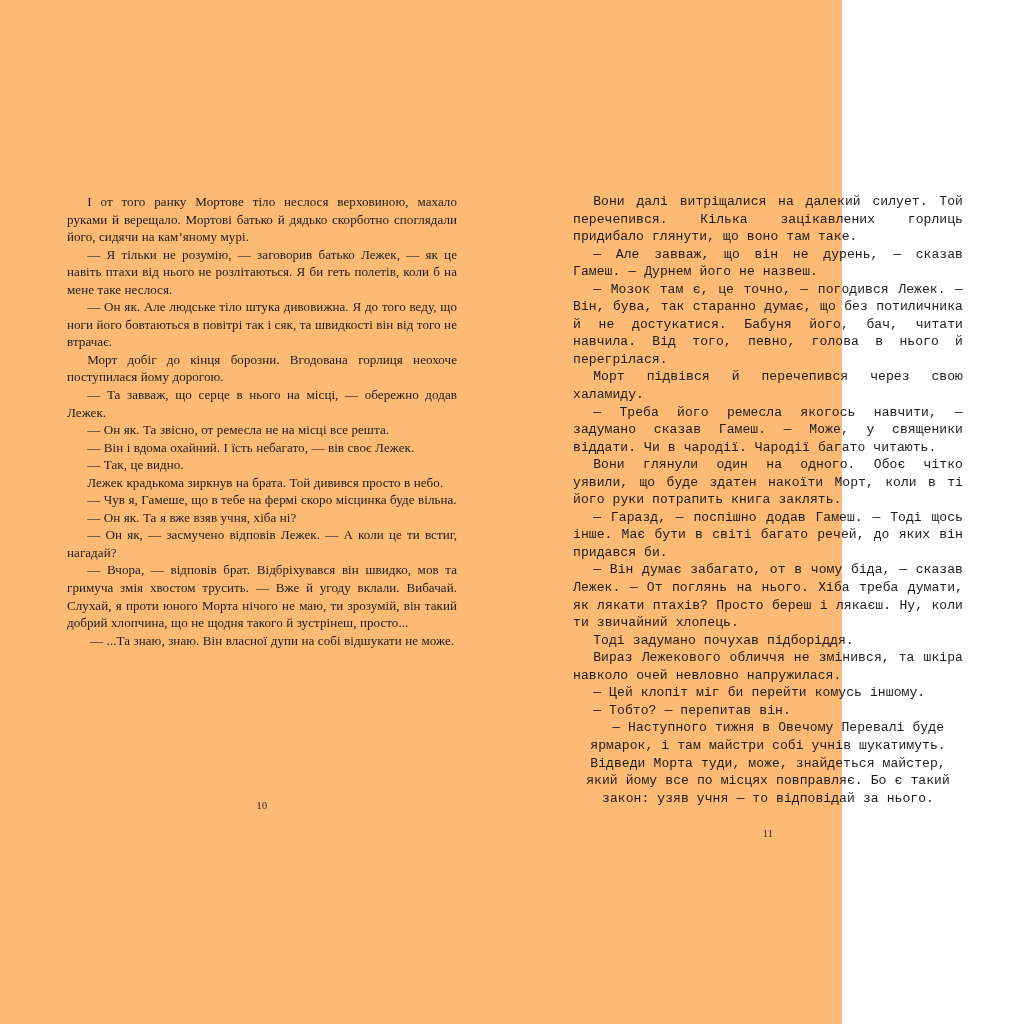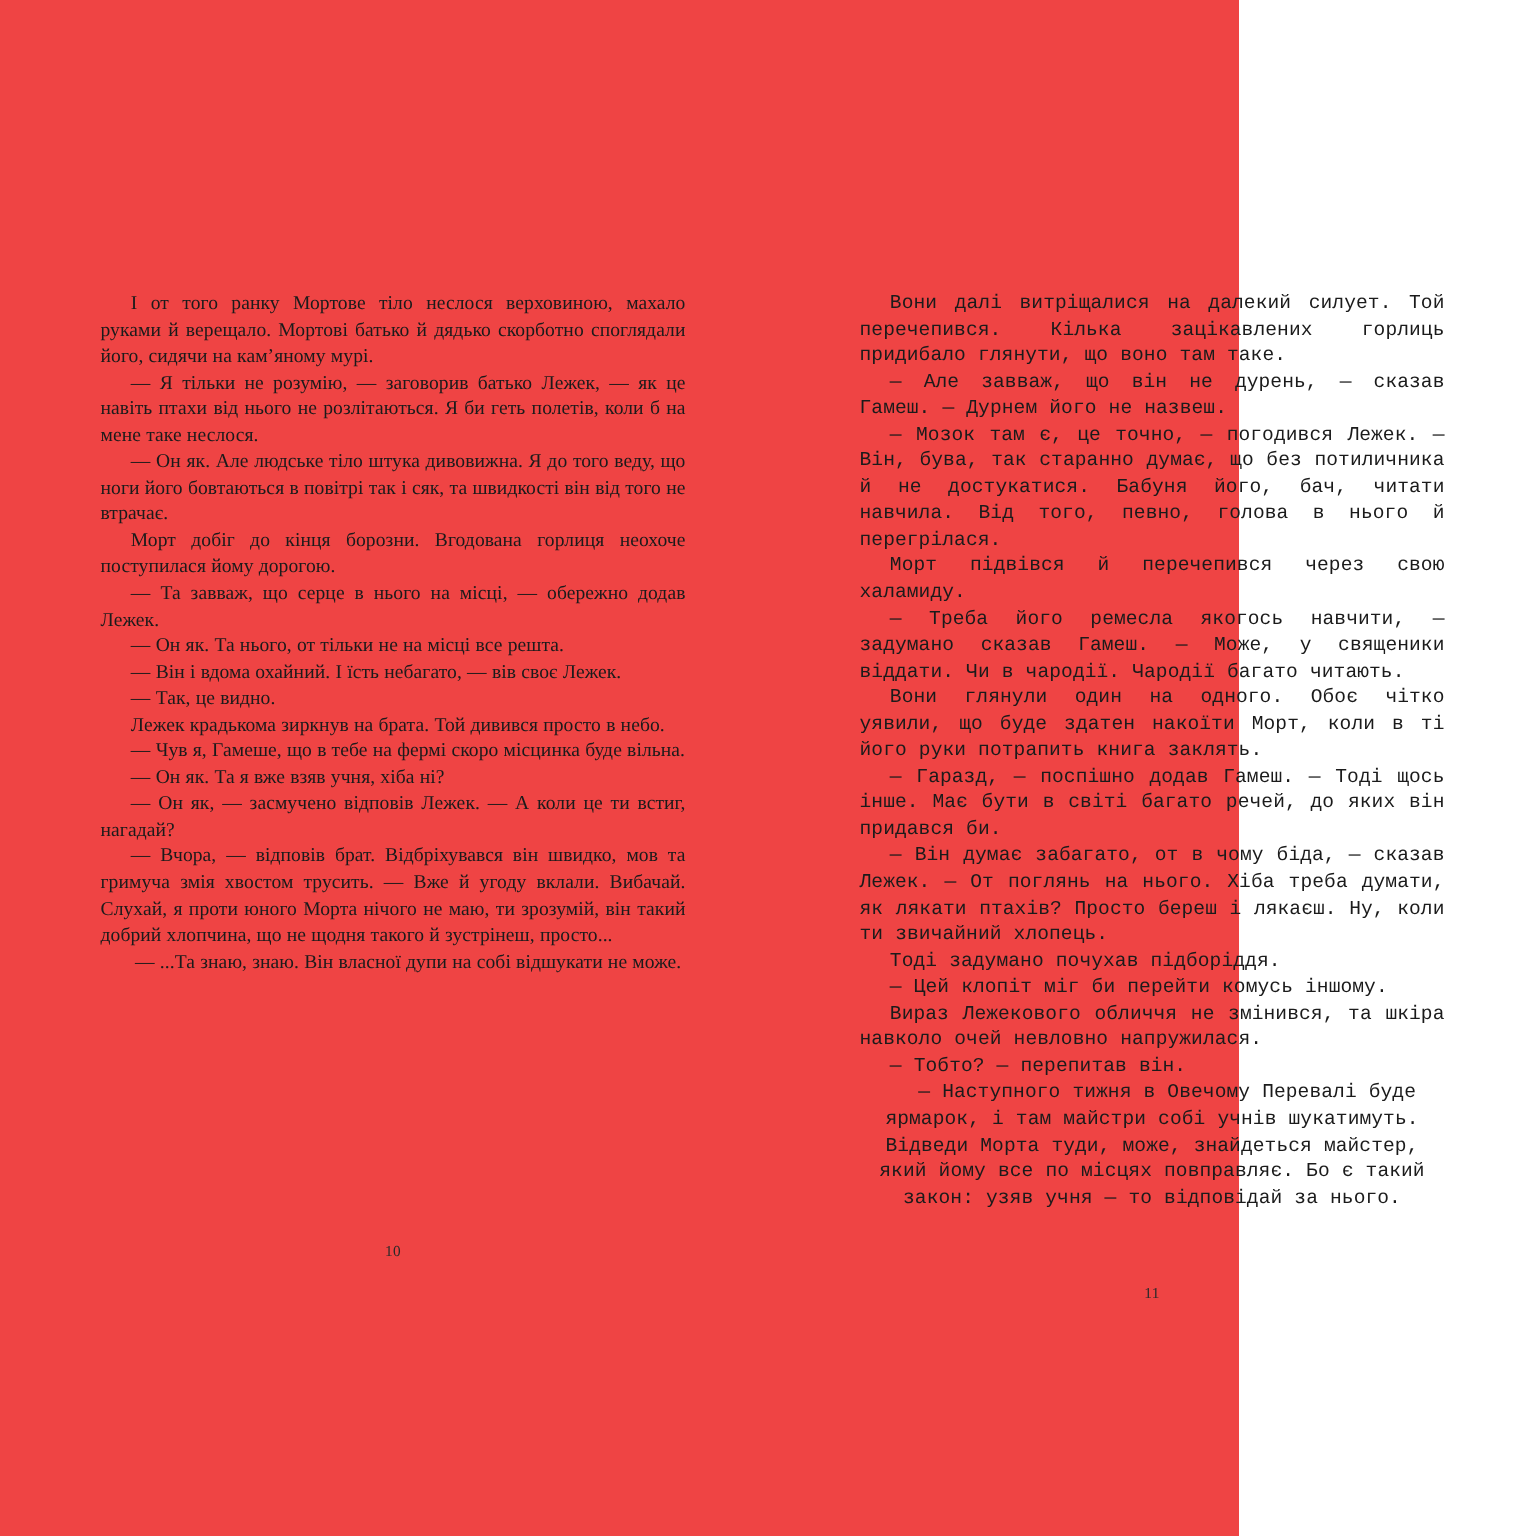--- a/index.html
+++ b/index.html
@@ -12,23 +12,24 @@
     height: 1024px;
     overflow: hidden;
     font-family: "Liberation Serif", "DejaVu Serif", serif;
     color: #1b1b1b;
   }
 
   .book-spread {
     position: relative;
     width: 826px;
     height: 1024px;
-    background: #ef4444;
+    background: #fdba74;
     display: flex;
     justify-content: center;
+    padding-left: 16px;
   }
 
   .page {
     position: absolute;
     top: 193px;
     width: 390px;
   }
   .page-left  { left: 67px;  width: 390px; }
   .page-right { left: 573px; width: 390px; font-family: Liberation Mono, monospace; }
 
@@ -47,21 +48,21 @@
     margin: 0;
     text-indent: 1.55em;
     text-align: justify;
   }
   .para:last-child {
     text-align: center;
   }
 
   .page-number {
     position: absolute;
-    top: 829px;
+    top: 800px;
     width: 390px;
     text-align: center;
     font-size: 10.2px;
     line-height: 12px;
     color: #2a2a2a;
     letter-spacing: 0.03em;
   }
   .page-number-left  { left: 67px; }
   .page-number-right { left: 573px; margin-top: 28px; }
 </style>
@@ -70,21 +71,21 @@
 
 <div class="book-spread">
 
   <div class="page page-left">
     <div class="page-body">
       <p class="para">І от того ранку Мортове тіло неслося верховиною, махало руками й верещало. Мортові батько й дядько скорботно споглядали його, сидячи на кам’яному мурі.</p>
       <p class="para">— Я тільки не розумію, — заговорив батько Лежек, — як це навіть птахи від нього не розлітаються. Я би геть полетів, коли б на мене таке неслося.</p>
       <p class="para">— Он як. Але людське тіло штука дивовижна. Я до того веду, що ноги його бовтаються в повітрі так і сяк, та швидкості він від того не втрачає.</p>
       <p class="para">Морт добіг до кінця борозни. Вгодована горлиця неохоче поступилася йому дорогою.</p>
       <p class="para">— Та завваж, що серце в нього на місці, — обережно додав Лежек.</p>
-      <p class="para">— Он як. Та нього, от тільки не на місці все решта.</p>
+      <p class="para">— Он як. Та звісно, от ремесла не на місці все решта.</p>
       <p class="para">— Він і вдома охайний. І їсть небагато, — вів своє Лежек.</p>
       <p class="para">— Так, це видно.</p>
       <p class="para">Лежек крадькома зиркнув на брата. Той дивився просто в небо.</p>
       <p class="para">— Чув я, Гамеше, що в тебе на фермі скоро місцинка буде вільна.</p>
       <p class="para">— Он як. Та я вже взяв учня, хіба ні?</p>
       <p class="para">— Он як, — засмучено відповів Лежек. — А коли це ти встиг, нагадай?</p>
       <p class="para">— Вчора, — відповів брат. Відбріхувався він швидко, мов та гримуча змія хвостом трусить. — Вже й угоду вклали. Вибачай. Слухай, я проти юного Морта нічого не маю, ти зрозумій, він такий добрий хлопчина, що не щодня такого й зустрінеш, просто...</p>
       <p class="para">— ...Та знаю, знаю. Він власної дупи на собі відшукати не може.</p>
     </div>
   </div>
@@ -95,22 +96,22 @@
     <div class="page-body">
       <p class="para">Вони далі витріщалися на далекий силует. Той перечепився. Кілька зацікавлених горлиць придибало глянути, що воно там таке.</p>
       <p class="para">— Але завваж, що він не дурень, — сказав Гамеш. — Дурнем його не назвеш.</p>
       <p class="para">— Мозок там є, це точно, — погодився Лежек. — Він, бува, так старанно думає, що без потиличника й не достукатися. Бабуня його, бач, читати навчила. Від того, певно, голова в нього й перегрілася.</p>
       <p class="para">Морт підвівся й перечепився через свою халамиду.</p>
       <p class="para">— Треба його ремесла якогось навчити, — задумано сказав Гамеш. — Може, у священики віддати. Чи в чародії. Чародії багато читають.</p>
       <p class="para">Вони глянули один на одного. Обоє чітко уявили, що буде здатен накоїти Морт, коли в ті його руки потрапить книга заклять.</p>
       <p class="para">— Гаразд, — поспішно додав Гамеш. — Тоді щось інше. Має бути в світі багато речей, до яких він придався би.</p>
       <p class="para">— Він думає забагато, от в чому біда, — сказав Лежек. — От поглянь на нього. Хіба треба думати, як лякати птахів? Просто береш і лякаєш. Ну, коли ти звичайний хлопець.</p>
       <p class="para">Тоді задумано почухав підборіддя.</p>
+      <p class="para">Вираз Лежекового обличчя не змінився, та шкіра навколо очей невловно напружилася.</p>
       <p class="para">— Цей клопіт міг би перейти комусь іншому.</p>
-      <p class="para">Вираз Лежекового обличчя не змінився, та шкіра навколо очей невловно напружилася.</p>
       <p class="para">— Тобто? — перепитав він.</p>
       <p class="para">— Наступного тижня в Овечому Перевалі буде ярмарок, і там майстри собі учнів шукатимуть. Відведи Морта туди, може, знайдеться майстер, який йому все по місцях повправляє. Бо є такий закон: узяв учня — то відповідай за нього.</p>
     </div>
   </div>
 
   <div class="page-number page-number-right">11</div>
 
 </div>
 
 </body></html>

